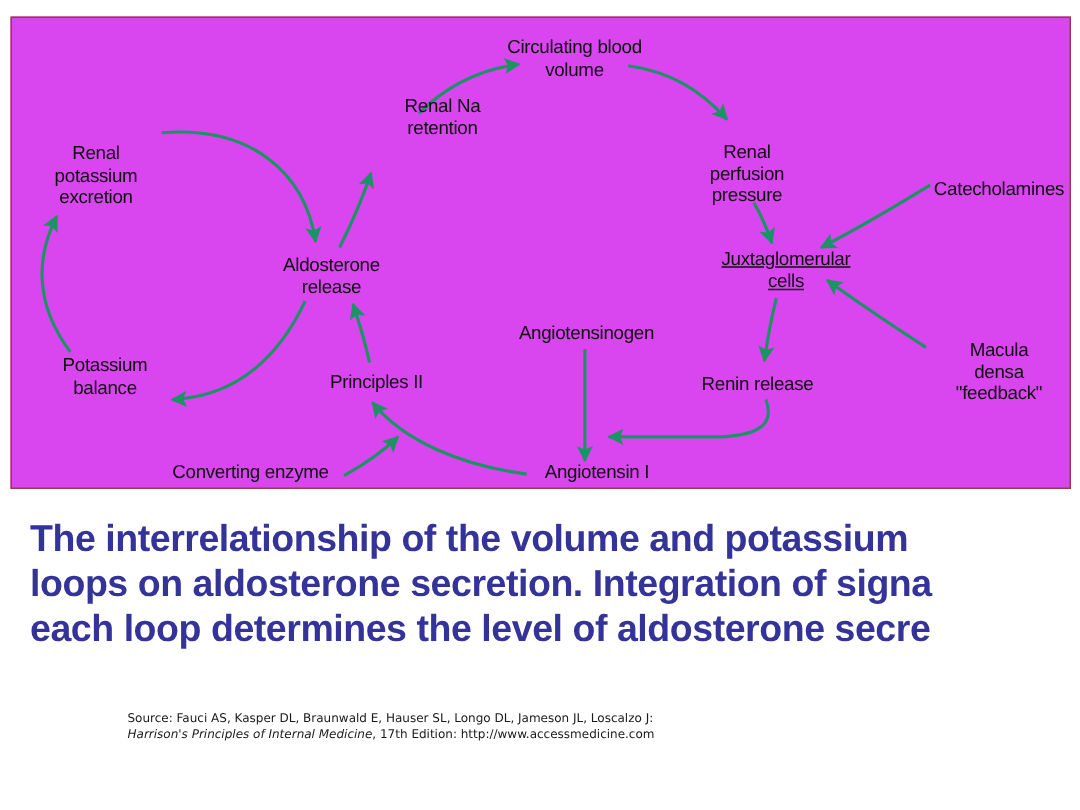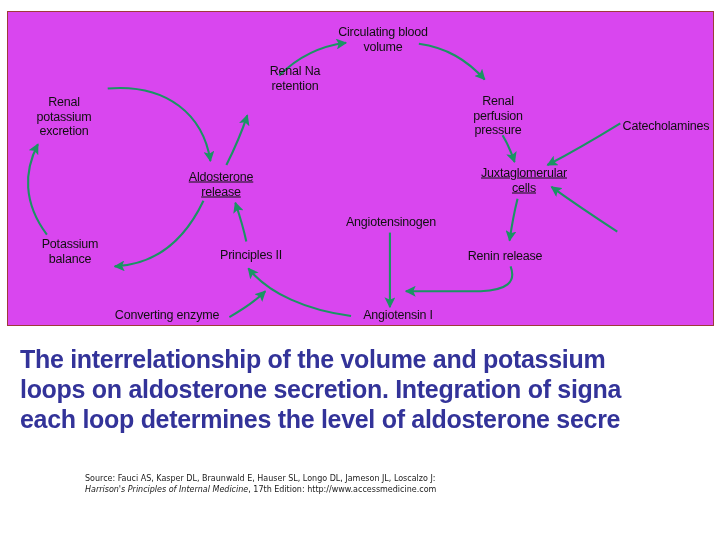--- a/index.html
+++ b/index.html
@@ -126,27 +126,29 @@
 volume</div>
   <div class="node" style="left:56px; top:105px;">Renal
 potassium
 excretion</div>
   <div class="node" style="left:248px; top:66px;margin-left:39px;">Renal Na
 retention</div>
   <div class="node" style="left:490px; top:104px;">Renal
 perfusion
 pressure</div>
   <div class="node" style="left:658px; top:114px;">Catecholamines</div>
-  <div class="node" style="left:213px; top:172px;text-decoration:underline;">Aldosterone
+  <div class="node" style="left:213px; top:172px;">Aldosterone
 release</div>
   <div class="node" style="left:516px; top:168px;text-decoration:underline;">Juxtaglomerular
 cells</div>
   <div class="node" style="left:62px; top:239px;">Potassium
 balance</div>
   <div class="node" style="left:383px; top:210px;">Angiotensinogen</div>
+  <div class="node" style="left:658px; top:236px;">Macula densa
+"feedback"</div>
   <div class="node" style="left:243px; top:243px;">Principles II</div>
   <div class="node" style="left:497px; top:244px;">Renin release</div>
   <div class="node" style="left:159px; top:303px;">Converting enzyme</div>
   <div class="node" style="left:390px; top:303px;">Angiotensin I</div>
 
 </div>
 
 <div id="caption">The interrelationship of the volume and potassium
 loops on aldosterone secretion. Integration of signa
 each loop determines the level of aldosterone secre</div>

